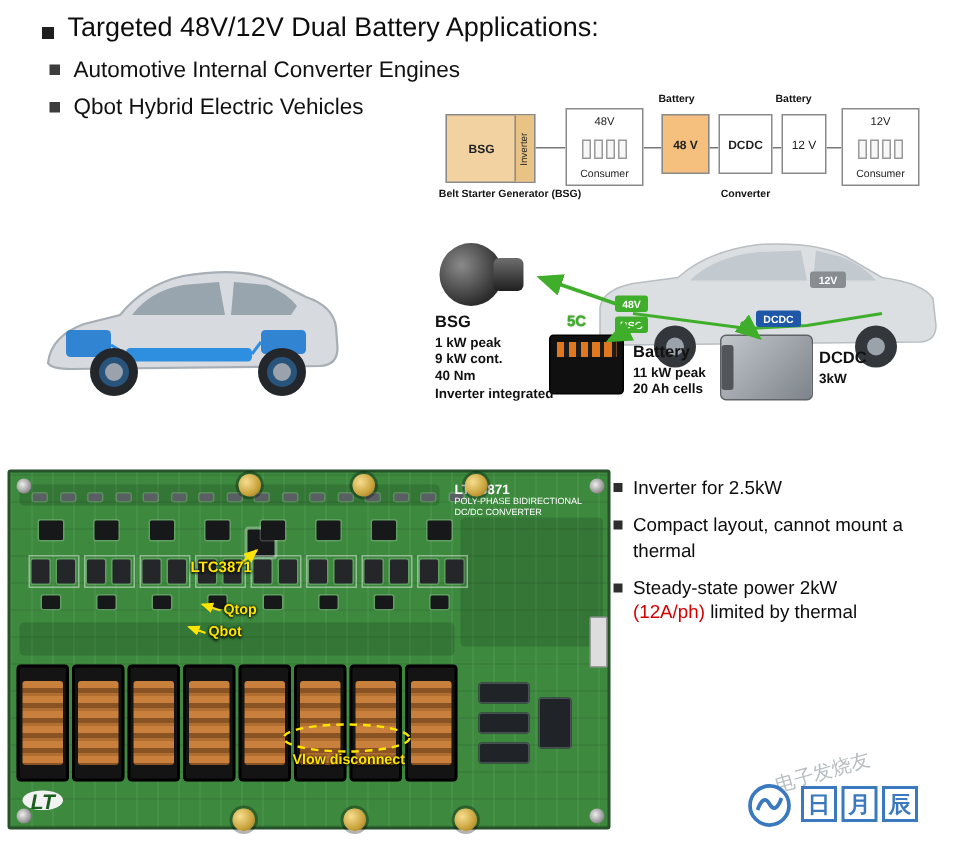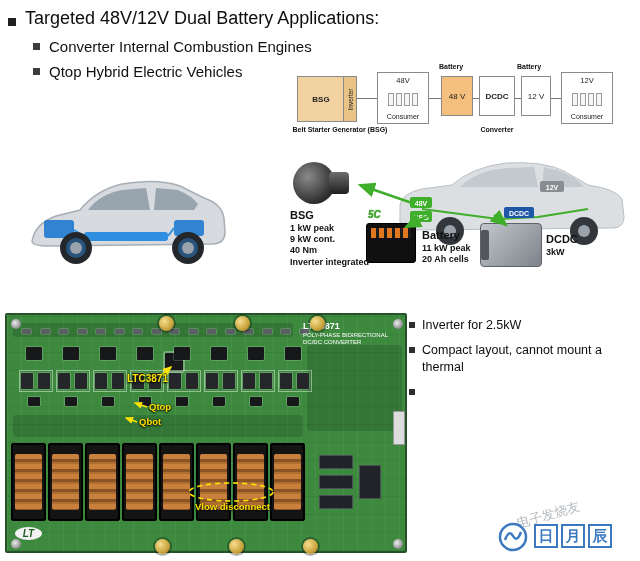--- a/index.html
+++ b/index.html
@@ -1,52 +1,52 @@
 <!DOCTYPE html>
 <html><head>
 <meta charset="utf-8">
 <style>
   *{margin:0;padding:0;box-sizing:border-box}
   html,body{background:#fff}
   body{font-family:"Liberation Sans",sans-serif;color:#111}
   .page{position:relative;width:640px;height:561px;background:#fff;overflow:hidden}
 
   
-  .title-row{position:absolute;left:8px;top:8px;display:flex;gap:9px;align-items:center}
+  .title-row{position:absolute;left:28px;top:8px;display:flex;gap:9px;align-items:center}
   .sq{display:inline-block;background:#1f1f1f}
   .title-row .sq{width:8px;height:8px;margin-top:7px}
   .page-title{font-size:18px;font-weight:400;color:#0d0d0d}
   .bullets{position:absolute;left:33px;top:38px;list-style:none}
   .bullets li{display:flex;gap:9px;margin-bottom:8px;font-size:15px}
   .bullets .sq{width:7px;height:7px;margin-top:5px;background:#3c3c3c}
 
   
   .bd{position:absolute;left:293px;top:60px;width:345px;height:88px;font-size:8px}
   .bd .box{position:absolute;border:1px solid #8a8a8a;background:#fff;display:flex;align-items:center;justify-content:center;text-align:center;color:#222}
   .bd .tan{background:#f2d2a0}
-  .bd .orange{background:#f5bf7e;font-weight:normal}
+  .bd .orange{background:#f5bf7e;font-weight:bold}
   .bd .cons{flex-direction:column;justify-content:space-between;padding:3px 2px;font-size:7px}
   .bd .cons .hdr{font-size:7.5px}
   .loads{display:flex;gap:2px}
   .loads span{width:6px;height:13px;border:1px solid #999;background:#f7f7f7}
   .inv{position:absolute;right:0;top:0;bottom:0;width:13px;border-left:1px solid #8a8a8a;background:#e9c285;display:flex;align-items:center;justify-content:center;overflow:hidden}
   .inv span{transform:rotate(-90deg);font-size:6.5px;white-space:nowrap}
   .hline{position:absolute;height:1px;background:#777}
   .blabel{position:absolute;font-size:7px;font-weight:bold}
   .bd .cap{position:absolute;font-size:7px;font-weight:bold;text-align:center;white-space:nowrap}
 
   
   .veh{position:absolute;left:288px;top:145px;width:352px;height:168px}
   .veh svg{position:absolute}
   .motor{position:absolute;left:5px;top:15px;width:58px;height:46px}
   .motor .mbody{position:absolute;left:0;top:2px;width:42px;height:42px;border-radius:50%;background:radial-gradient(circle at 35% 35%,#8a8a8a,#2b2b2b 72%)}
   .motor .nose{position:absolute;left:36px;top:12px;width:20px;height:22px;border-radius:4px;background:linear-gradient(#6e6e6e,#1f1f1f)}
   .battery-img{position:absolute;left:78px;top:78px;width:50px;height:40px;background:#101010;border-radius:3px;border:1px solid #000}
   .battery-img .cells{position:absolute;left:4px;top:4px;right:4px;height:10px;background:repeating-linear-gradient(90deg,#e07820 0 5px,#1c1c1c 5px 8px)}
-  .logo5c{position:absolute;left:80px;top:64px;color:#3fae2a;font-weight:bold;font-style:italic;font-size:10px;text-shadow:0 0 1px #246d18}
+  .logo5c{position:absolute;left:90px;top:64px;color:#3fae2a;font-weight:bold;font-size:10px;text-shadow:0 0 1px #246d18}
   .dcdc-img{position:absolute;left:192px;top:78px;width:62px;height:44px;background:linear-gradient(135deg,#c2c7cc,#7d838a);border:1px solid #5f6367;border-radius:4px}
   .dcdc-img::before{content:"";position:absolute;left:0;top:6px;bottom:6px;width:8px;background:#52565a;border-radius:2px}
   .spec-block{position:absolute;line-height:1.25}
   .spec-title{font-weight:bold;font-size:11px}
   .spec{font-size:9px;font-weight:bold}
   .bsg-text{left:2px;top:64px}
   .batt-text{left:134px;top:84px}
   .dcdc-text{left:258px;top:88px}
 
   
@@ -64,21 +64,21 @@
   .inductor{position:absolute;top:128px;width:35px;height:78px;background:#141414;border-radius:3px;box-shadow:inset 0 0 0 2px #000}
   .inductor .coil{position:absolute;left:4px;right:4px;top:11px;bottom:11px;border-radius:2px;background:repeating-linear-gradient(180deg,#c9803d 0 5px,#8a5323 5px 8px,#b06f30 8px 10px)}
   .screw-gold{position:absolute;width:15px;height:15px;border-radius:50%;background:radial-gradient(circle at 35% 35%,#f6dd90,#c9a33b 60%,#8a6a1d);box-shadow:0 0 0 2px rgba(0,0,0,.3);z-index:6}
   .hole{position:absolute;width:10px;height:10px;border-radius:50%;background:radial-gradient(circle at 40% 40%,#eee,#999 60%,#555);z-index:6}
   .cap-comp{position:absolute;background:#202428;border-radius:2px;box-shadow:inset 0 0 0 1px #4a4f55}
   .conn-white{position:absolute;background:#ddd;border:1px solid #999;border-radius:1px}
   .ann{position:absolute;color:#ffe400;font-weight:bold;font-size:9.5px;text-shadow:0 0 2px #000,0 1px 2px #000;z-index:5;white-space:nowrap}
   .silk{position:absolute;color:#fff;z-index:3;line-height:1.2}
   .silk .t1{font-size:9px;font-weight:bold}
   .silk .t2{font-size:6px}
-  .ltlogo{position:absolute;left:8px;top:212px;width:27px;height:13px;background:#f2f2f2;border-radius:50%;display:flex;align-items:center;justify-content:center;color:#1b5e20;font-weight:bold;font-style:italic;font-size:10px;z-index:3}
+  .ltlogo{position:absolute;left:8px;top:212px;width:27px;height:13px;background:#f2f2f2;border-radius:50%;display:flex;align-items:center;justify-content:center;color:#1b5e20;font-weight:bold;font-style:italic;font-size:14px;z-index:3}
   .board-overlay{position:absolute;left:0;top:0;z-index:4;pointer-events:none}
 
   
   .notes{position:absolute;left:409px;top:317px;width:228px}
   .note{display:flex;gap:7px;margin-bottom:9px;font-size:12.5px;line-height:1.3;color:#0d0d0d}
   .note .sq{flex:0 0 auto;width:6px;height:6px;margin-top:5px;background:#2e2e2e}
   .hl-blue{color:#1f57a8;text-decoration:underline}
   .hl-red{color:#d40000}
 
   
@@ -94,25 +94,25 @@
 <div class="page">
 
   <div class="title-row">
     <span class="sq"></span>
     <div class="page-title">Targeted 48V/12V Dual Battery Applications:</div>
   </div>
 
   <ul class="bullets">
     <li>
         <span class="sq"></span>
-        <span>Converter Internal Combustion Engines</span>
+        <span>Automotive Internal Converter Engines</span>
       </li>
     <li>
         <span class="sq"></span>
-        <span>Qtop Hybrid Electric Vehicles</span>
+        <span>Qbot Hybrid Electric Vehicles</span>
       </li>
   </ul>
 
   <div class="bd">
     <div class="hline" style="left:64px;top:38px;width:20px"></div>
     <div class="hline" style="left:136px;top:38px;width:12px"></div>
     <div class="hline" style="left:180px;top:38px;width:6px"></div>
     <div class="hline" style="left:222px;top:38px;width:6px"></div>
     <div class="hline" style="left:258px;top:38px;width:10px"></div>
 
@@ -374,20 +374,24 @@
       <div>
         <div>Inverter for 2.5kW</div>
       </div>
     </div>
     <div class="note">
       <span class="sq"></span>
       <div>Compact layout, cannot mount a thermal</div>
     </div>
     <div class="note">
       <span class="sq"></span>
+      <div>
+        <div>Steady-state power 2kW</div>
+        <div><span class="hl-red">(12A/ph)</span><span> limited by thermal</span></div>
+      </div>
     </div>
   </div>
 
   <div class="wm">
     <div class="wm-diag">电子发烧友</div>
     <svg class="wm-circle" viewBox="0 0 30 30" xmlns="http://www.w3.org/2000/svg">
       <circle cx="15" cy="15" r="13" fill="none" stroke="#3a79bf" stroke-width="2.5"></circle>
       <path d="M7 18 q4 -11 8 -4 q4 7 8 -4" fill="none" stroke="#3a79bf" stroke-width="2.5"></path>
     </svg>
     <div class="wm-boxes">

